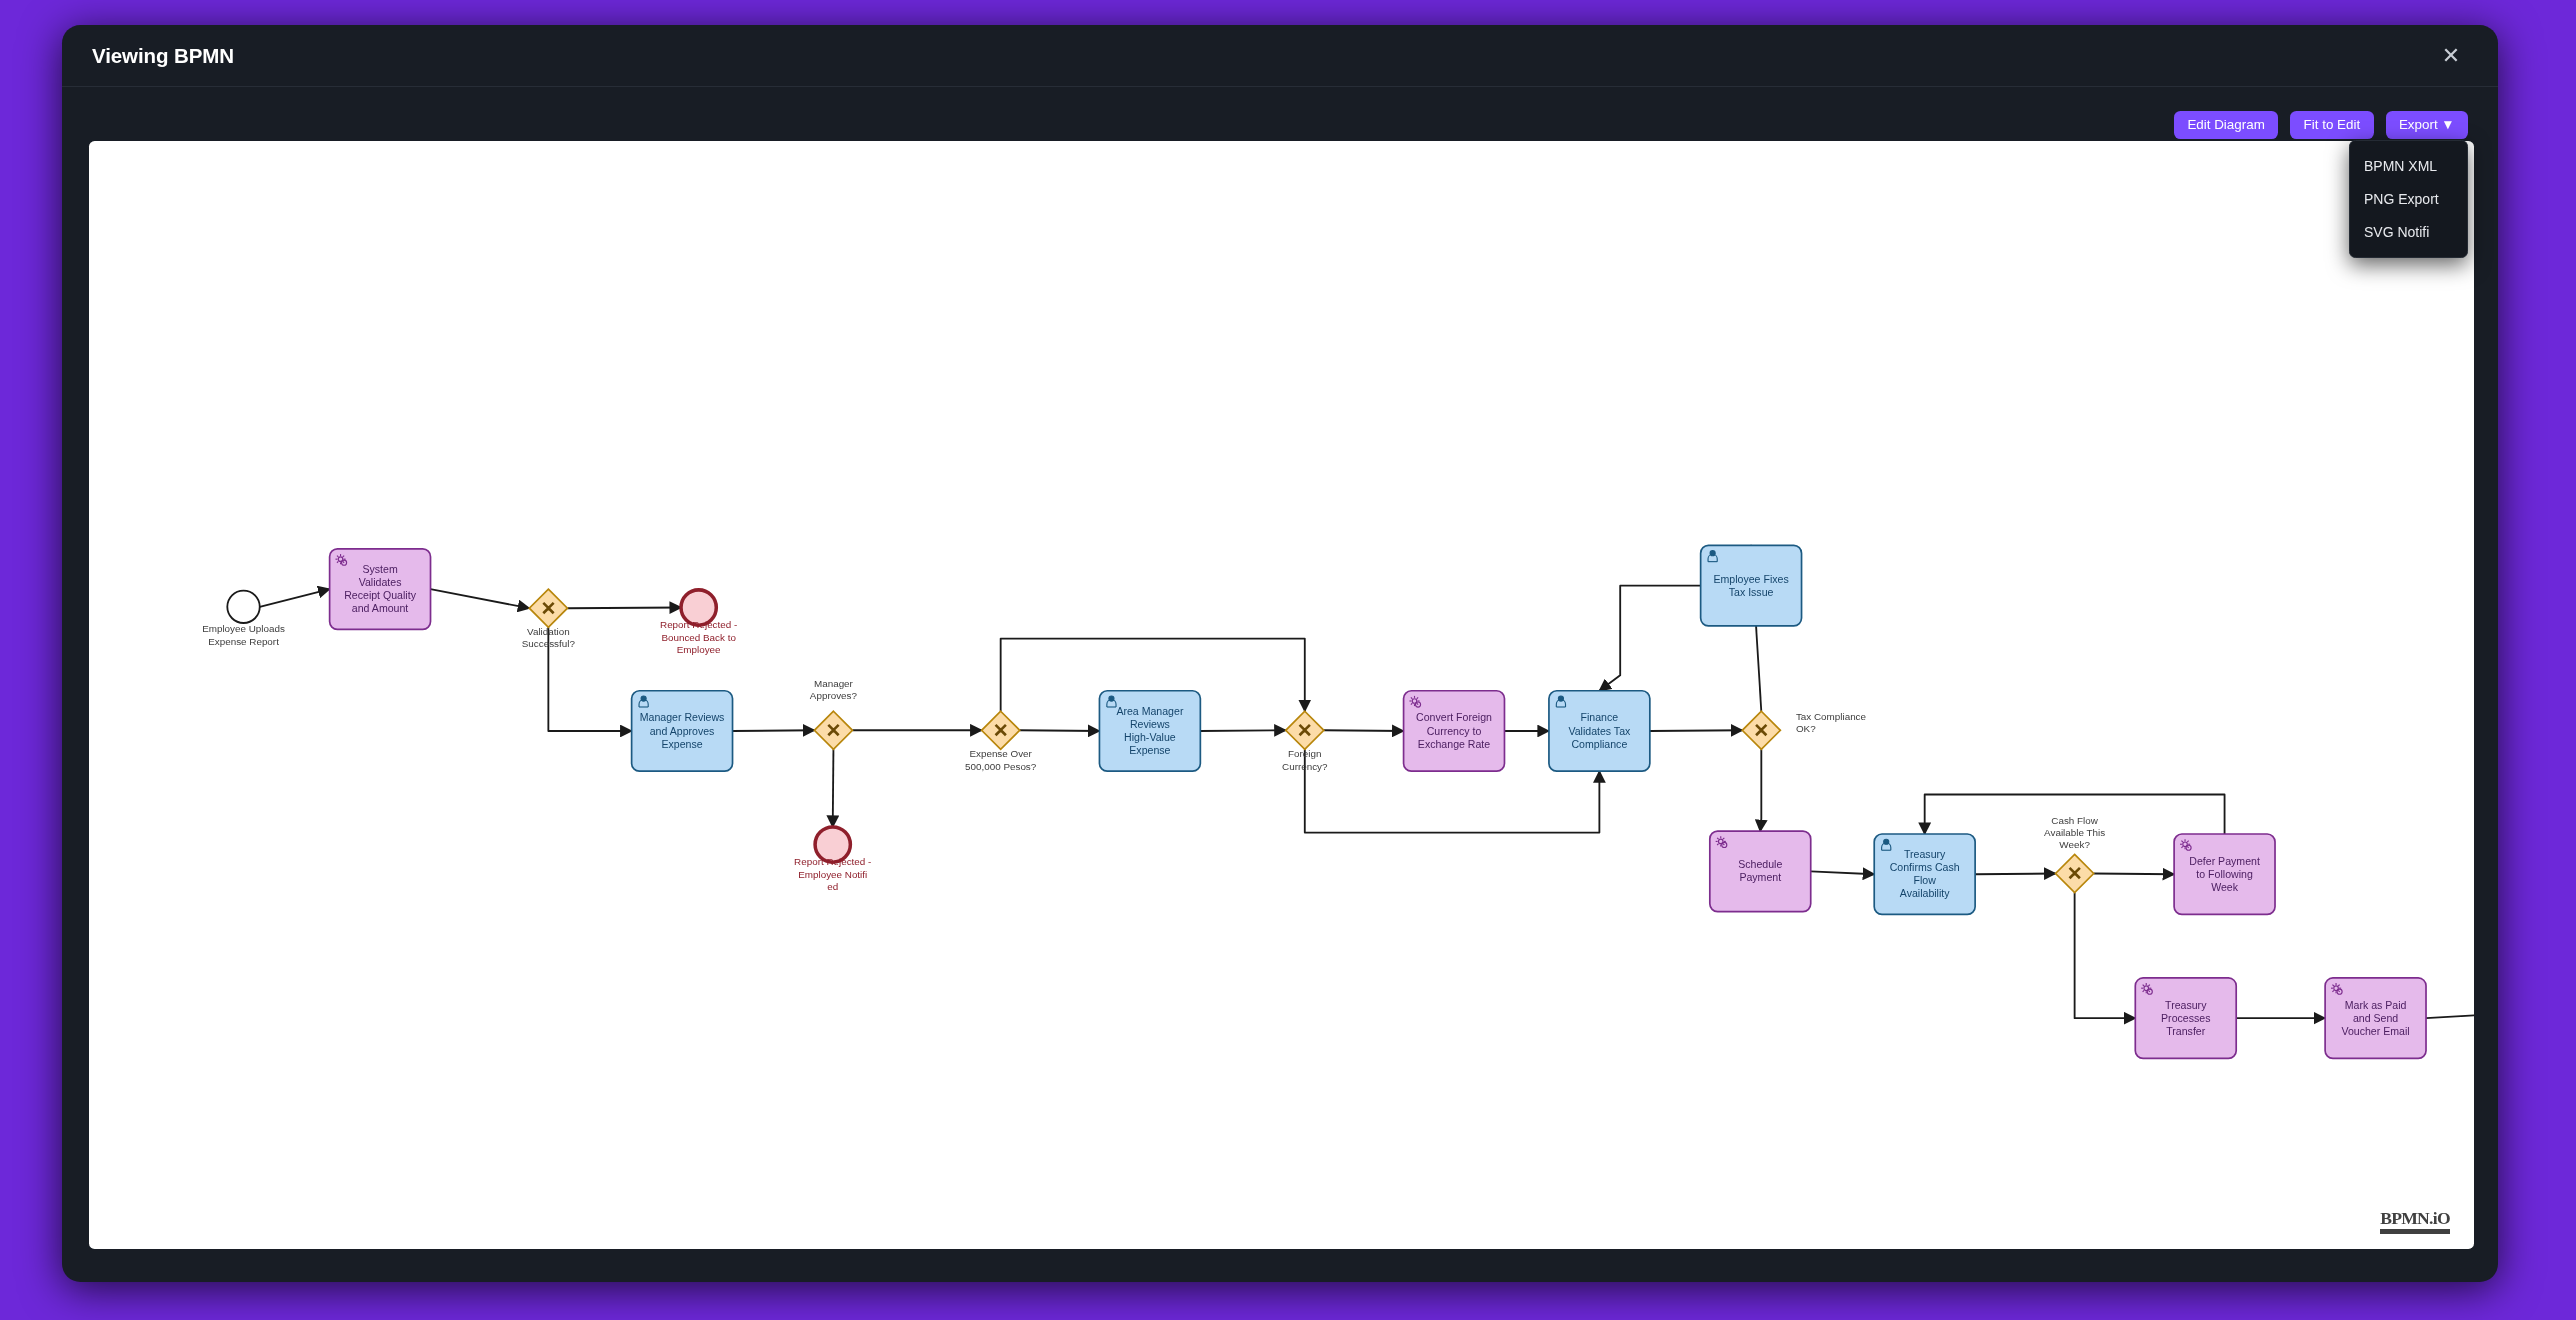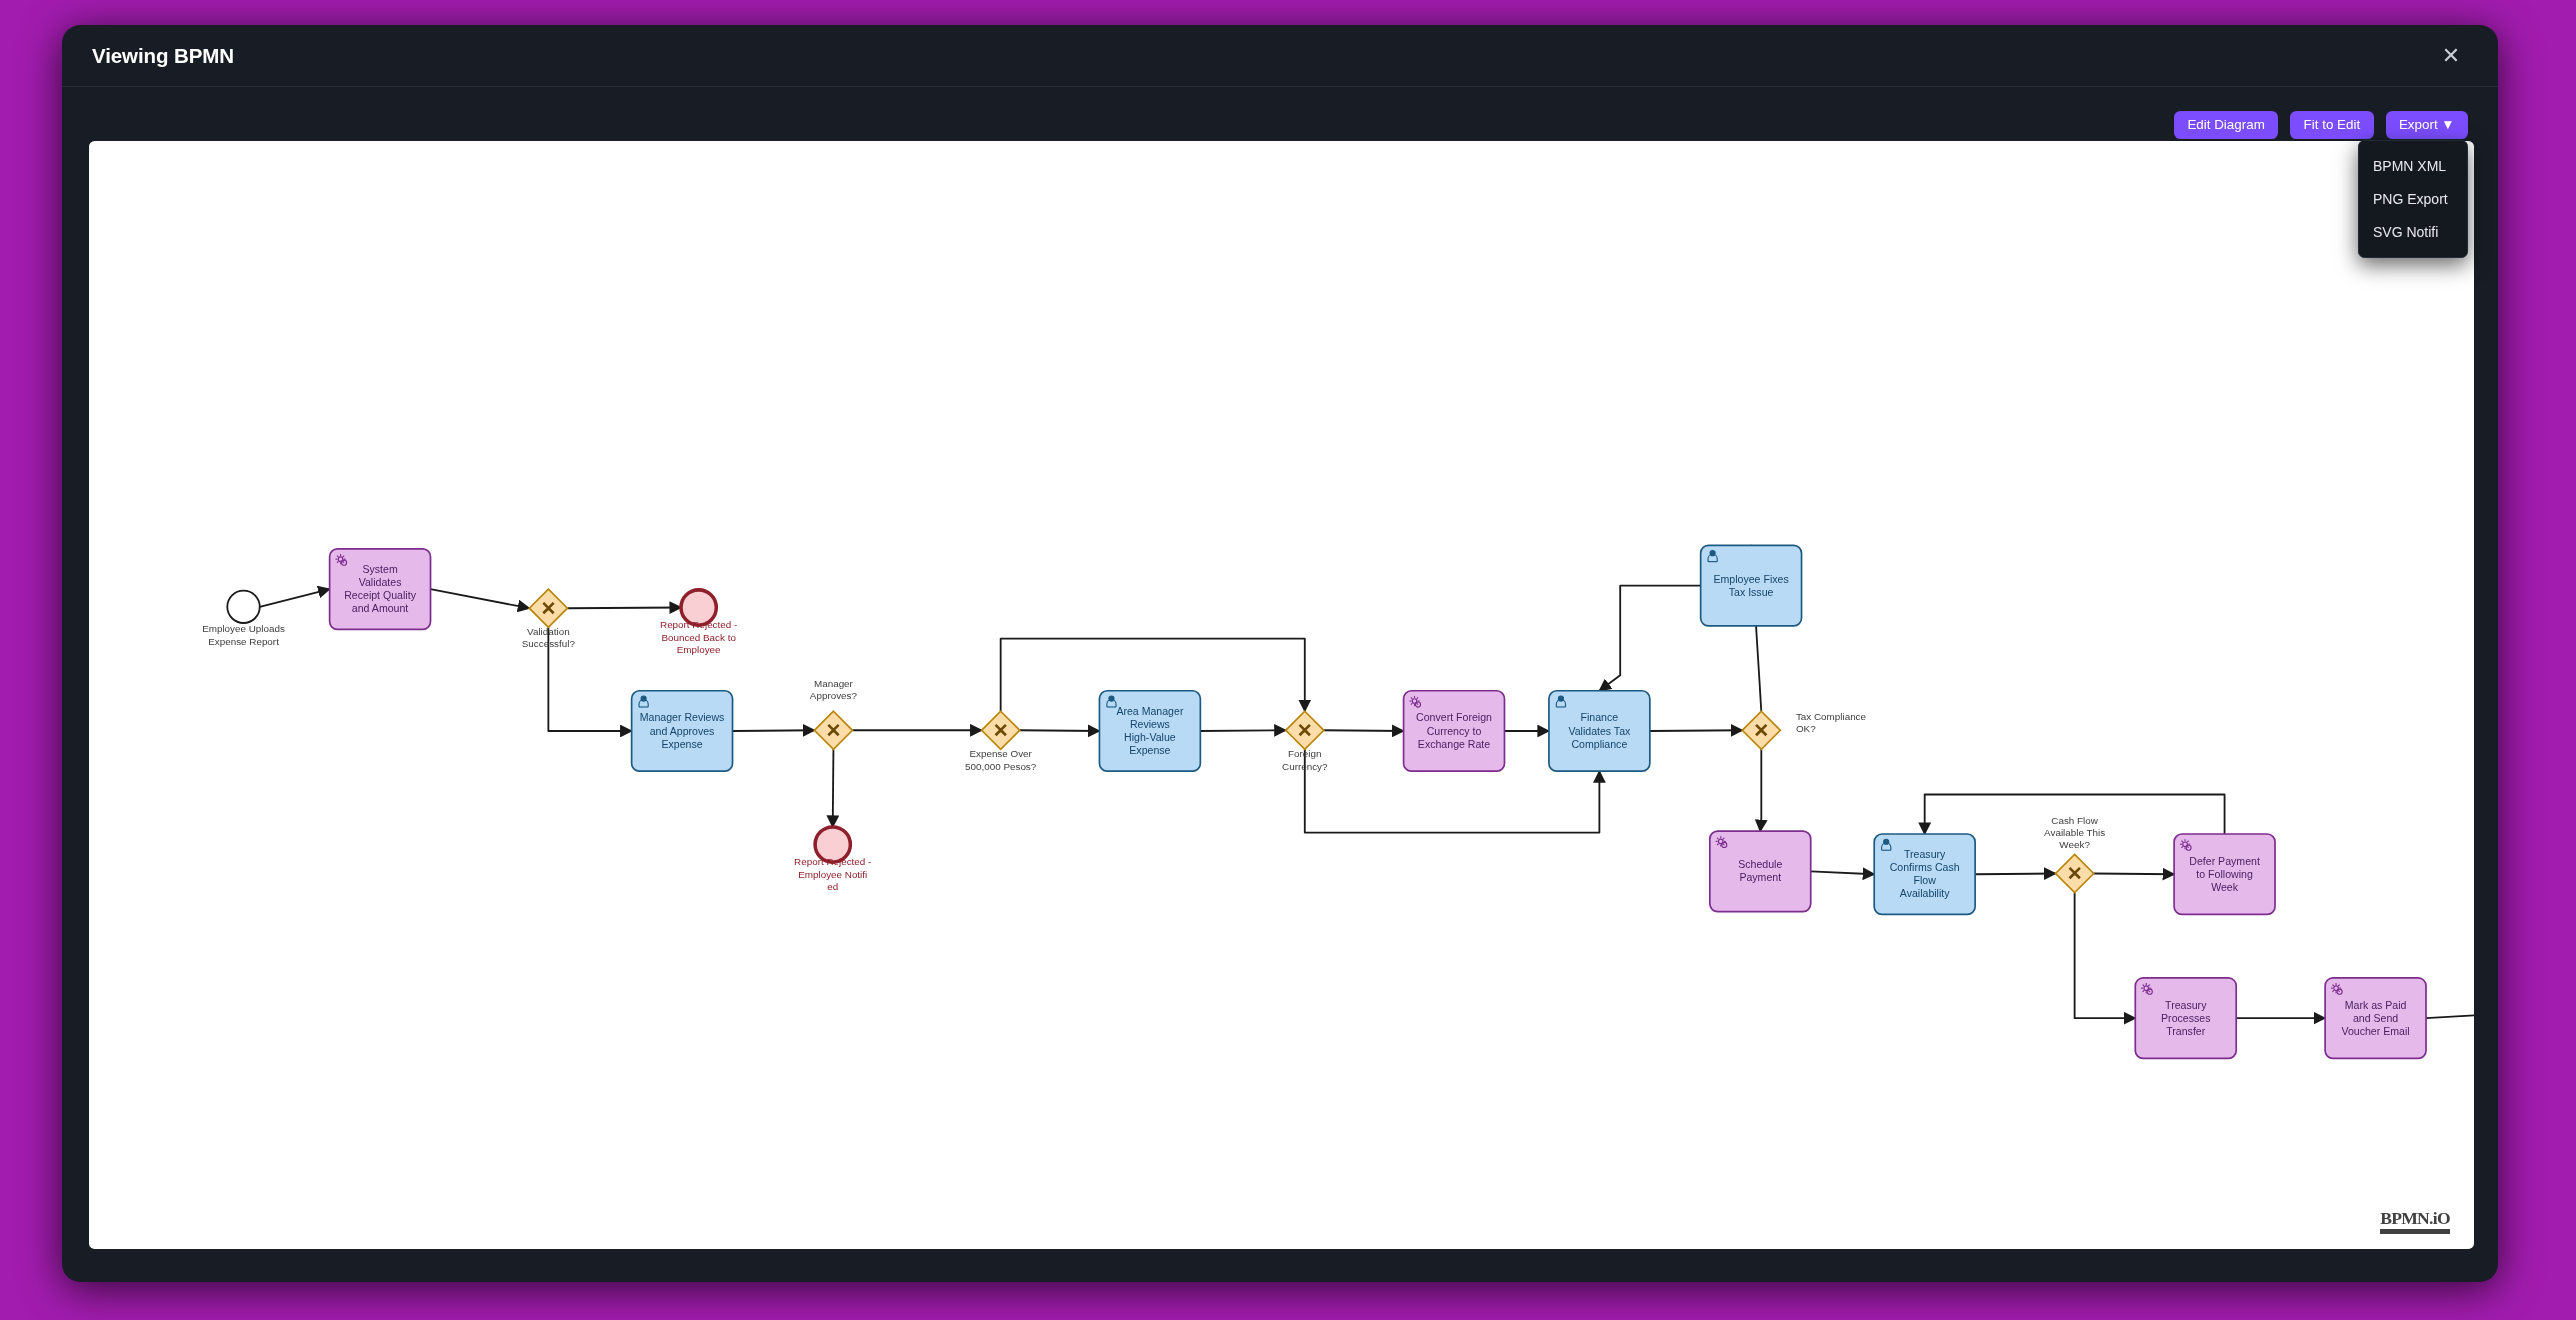--- a/index.html
+++ b/index.html
@@ -6,21 +6,21 @@
   html, body {
     margin: 0; padding: 0;
     width: 2576px; height: 1320px;
     background: #05070a;
     font-family: "Liberation Sans", sans-serif;
     overflow: hidden;
   }
   #app {
     position: relative;
     width: 2576px; height: 1320px;
-    background: #a21caf;
+    background: #6d28d9;
   }
   .modal {
     position: absolute;
     left: 62px; top: 25px;
     width: 2436px; height: 1257px;
     background: #181d25;
     border-radius: 18.3px;
     box-shadow: 0 7px 42px rgba(0,0,0,0.7);
     overflow: hidden;
   }
@@ -68,21 +68,21 @@
     font-family: "Liberation Sans", sans-serif;
     padding: 6.4px 13.4px;
     cursor: pointer;
     white-space: nowrap;
     line-height: 1.15;
   }
   .dropdown-wrap { position: relative; }
   .dropdown-menu {
     position: absolute;
     right: 0; top: 29px;
-    width: 110px;
+    width: 119px;
     background: #14181f;
     border: 0.7px solid #252b34;
     border-radius: 6.4px;
     padding: 8.5px 0;
     box-shadow: 0 7px 21px rgba(0,0,0,0.6);
     z-index: 40;
   }
   .dropdown-item {
     color: #e8eaee;
     font-size: 14px;

